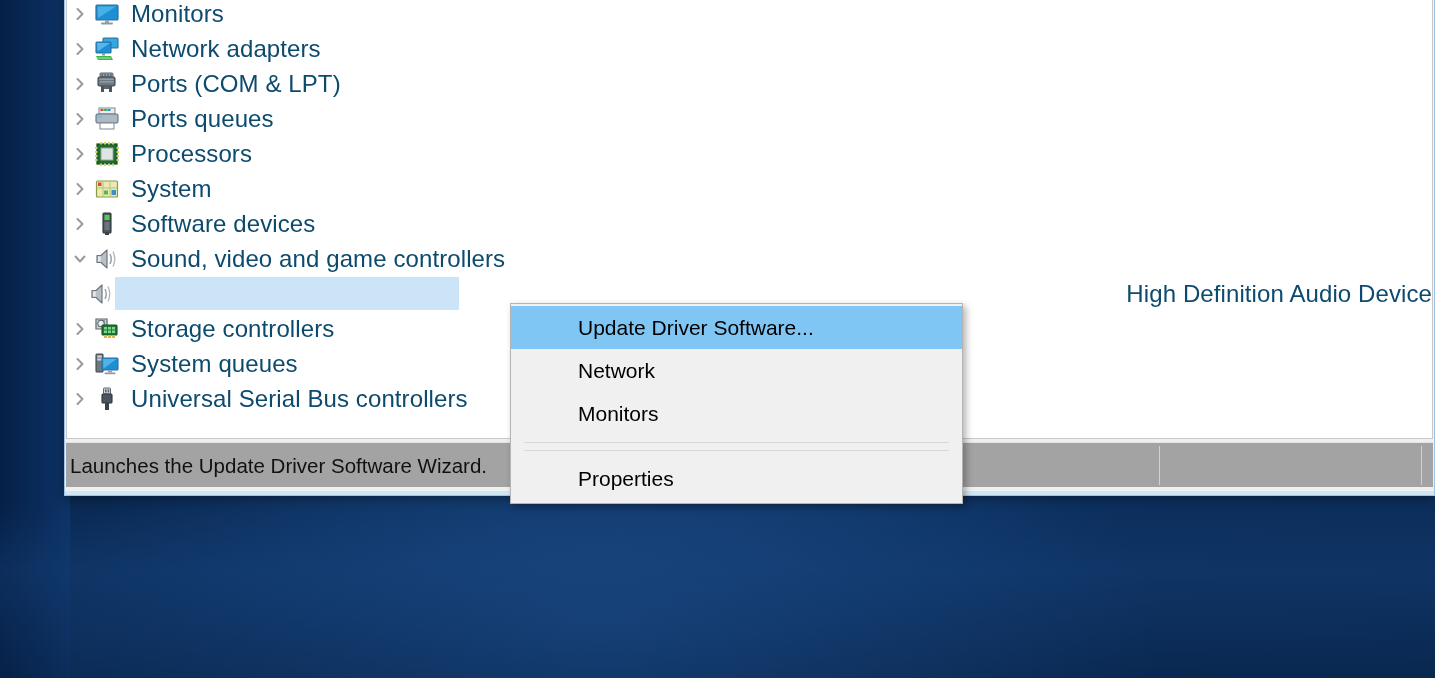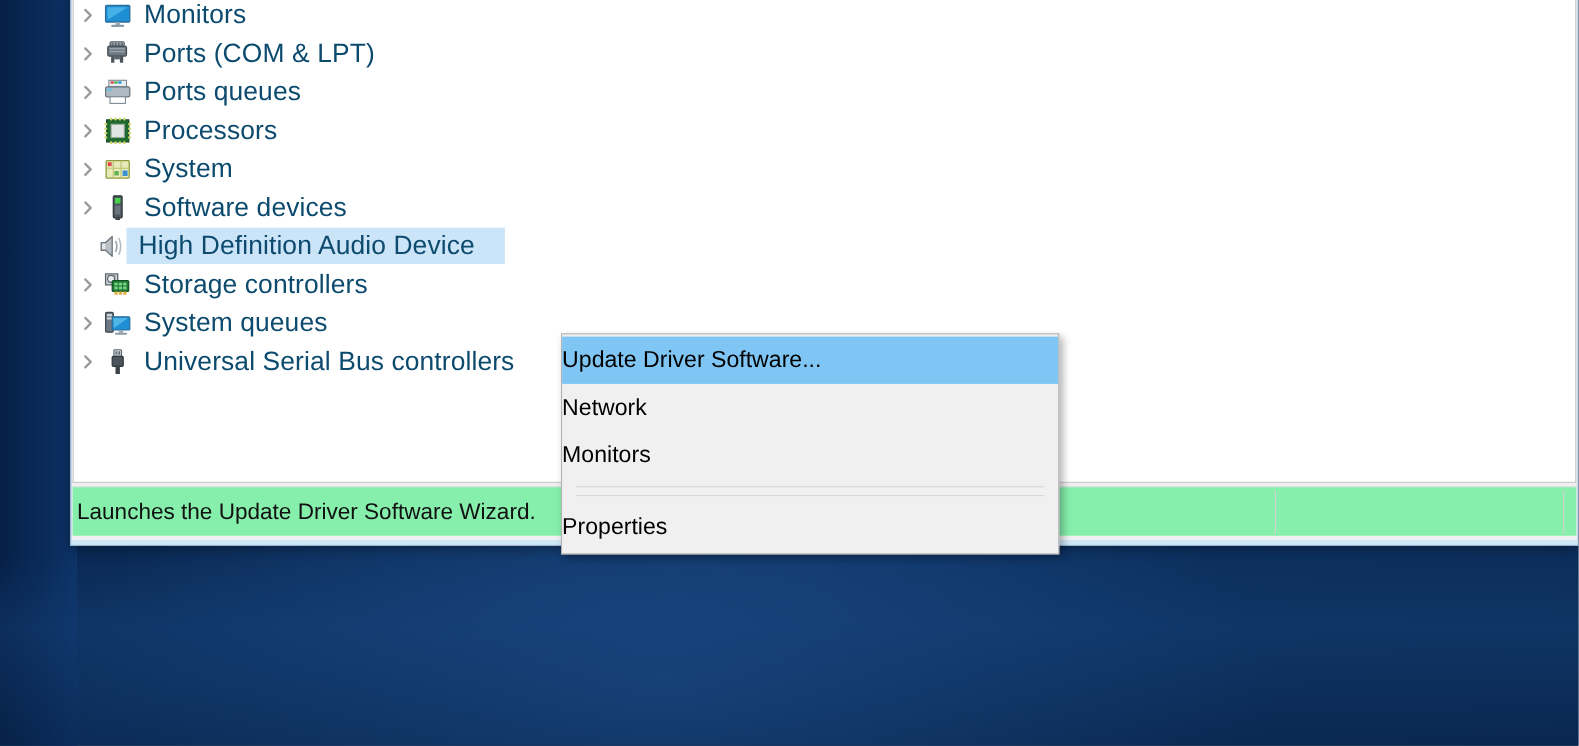--- a/index.html
+++ b/index.html
@@ -72,40 +72,40 @@
     display: flex; align-items: center; justify-content: center;
     flex: 0 0 28px;
     margin-right: 10px;
   }
   .tree-label {
     font-size: 24px;
     color: #0c4a6e;
     letter-spacing: 0.1px;
     line-height: 1;
   }
-  .tree-row.indent { padding-left: 21px; }
+  .tree-row.indent { padding-left: 21px; justify-content: space-between; }
   .tree-row.selected .sel-bg {
     position: absolute;
     left: 48px;
     top: 1px;
     height: 33px;
     width: 344px;
     background: #cce4f7;
     z-index: 0;
   }
   .tree-row.selected .tree-icon,
   .tree-row.selected .tree-label { position: relative; z-index: 1; }
 
   
   #status-bar {
     position: absolute;
     left: 1px; right: 1px;
     top: 450px;
     height: 45px;
-    background: #86efac;
+    background: #a3a3a3;
     border-top: 1px solid #e3e3e3;
   }
   #status-bar .pane-sep {
     position: absolute;
     top: 3px; bottom: 2px;
     width: 1px;
     background: #d2d2d2;
   }
   #status-text {
     position: absolute;
@@ -130,20 +130,21 @@
     background: #f0f0f0;
     border: 1px solid #b4b4b4;
     box-shadow: 3px 3px 7px rgba(0,0,0,0.30);
     padding: 2px 0 3px 0;
     z-index: 40;
   }
   .menu-item {
     height: 43px;
     display: flex;
     align-items: center;
+    padding-left: 67px;
     font-size: 21px;
     color: #000;
     white-space: nowrap;
   }
   .menu-item.highlight {
     background: #7fc6f4;
   }
   .menu-item.bold { font-weight: normal; }
   .menu-sep {
     height: 1px;
@@ -171,20 +172,38 @@
           </span>
           <span class="tree-icon">
             <svg width="26" height="26" viewBox="0 0 26 26">
               <rect x="2" y="4" width="22" height="15" rx="1" fill="#1e8fd5" stroke="#2a6f9e" stroke-width="1.2"></rect>
            <path d="M3.5 5.5 L22 5.5 L4 17 Z" fill="#5ec2f0" opacity=".65"></path>
            <rect x="11" y="19" width="4" height="3" fill="#98a7b3"></rect>
            <rect x="7" y="21.5" width="12" height="2" rx="1" fill="#8c9aa6"></rect>
             </svg>
           </span>
           <span class="tree-label">Monitors</span>
+        </div>
+        <div class="tree-row">
+          <span class="tree-chevron">
+            <svg width="16" height="16" viewBox="0 0 16 16">
+              <path d="M5.5 3 L10.5 8 L5.5 13" fill="none" stroke="#9a9a9a" stroke-width="2" stroke-linecap="round" stroke-linejoin="round"></path>
+            </svg>
+          </span>
+          <span class="tree-icon">
+            <svg width="26" height="26" viewBox="0 0 26 26">
+              <rect x="9" y="2" width="15" height="10" rx="1" fill="#36a6e0" stroke="#2a6f9e" stroke-width="1.1"></rect>
+           <rect x="2" y="6" width="15" height="11" rx="1" fill="#1e8fd5" stroke="#2a6f9e" stroke-width="1.1"></rect>
+           <path d="M3 7 L16 7 L3.5 15.5 Z" fill="#7fd0f5" opacity=".6"></path>
+           <rect x="8" y="17" width="3" height="2.5" fill="#8c9aa6"></rect>
+           <path d="M2 20 L17 20 L19 24 L4 24 Z" fill="#3cb54a"></path>
+           <path d="M3 21 L16.4 21 L17.6 23 L4.2 23 Z" fill="#6ed077"></path>
+            </svg>
+          </span>
+          <span class="tree-label">Network adapters</span>
         </div>
         <div class="tree-row">
           <span class="tree-chevron">
             <svg width="16" height="16" viewBox="0 0 16 16">
               <path d="M5.5 3 L10.5 8 L5.5 13" fill="none" stroke="#9a9a9a" stroke-width="2" stroke-linecap="round" stroke-linejoin="round"></path>
             </svg>
           </span>
           <span class="tree-icon">
             <svg width="26" height="26" viewBox="0 0 26 26">
               <rect x="6" y="2" width="13" height="4" rx="1" fill="#9aa3ab" stroke="#5a6670" stroke-width="1"></rect>
@@ -281,20 +300,36 @@
           <span class="tree-icon">
             <svg width="26" height="26" viewBox="0 0 26 26">
               <rect x="9" y="2" width="8" height="20" rx="1" fill="#4c555d" stroke="#2e353b" stroke-width="1.1"></rect>
            <rect x="10.5" y="4" width="5" height="5" fill="#4ad24a"></rect>
            <rect x="10.5" y="11" width="5" height="8" fill="#6b757d"></rect>
            <rect x="11" y="22" width="4" height="2" fill="#3a4248"></rect>
             </svg>
           </span>
           <span class="tree-label">Software devices</span>
         </div>
+        <div class="tree-row">
+          <span class="tree-chevron">
+            <svg width="16" height="16" viewBox="0 0 16 16">
+              <path d="M3.5 5.5 L8 10.5 L12.5 5.5" fill="none" stroke="#9a9a9a" stroke-width="2" stroke-linecap="round" stroke-linejoin="round"></path>
+            </svg>
+          </span>
+          <span class="tree-icon">
+            <svg width="26" height="26" viewBox="0 0 26 26">
+              <path d="M3 9.5 L7 9.5 L13 4 L13 22 L7 16.5 L3 16.5 Z" fill="#b9bfc5" stroke="#6f777e" stroke-width="1.2" stroke-linejoin="round"></path>
+           <path d="M4 10.5 L6.7 10.5 L6.7 15.5 L4 15.5 Z" fill="#e6e9ec"></path>
+           <path d="M16 8 Q18.5 13 16 18" stroke="#9aa2a9" stroke-width="1.5" fill="none"></path>
+           <path d="M19 5.5 Q22.5 13 19 20.5" stroke="#b3bac0" stroke-width="1.4" fill="none"></path>
+            </svg>
+          </span>
+          <span class="tree-label">Sound, video and game controllers</span>
+        </div>
         <div class="tree-row indent selected">
           <div class="sel-bg"></div>
           <span class="tree-icon">
             <svg width="26" height="26" viewBox="0 0 26 26">
               <path d="M3 9.5 L7 9.5 L13 4 L13 22 L7 16.5 L3 16.5 Z" fill="#b9bfc5" stroke="#6f777e" stroke-width="1.2" stroke-linejoin="round"></path>
            <path d="M4 10.5 L6.7 10.5 L6.7 15.5 L4 15.5 Z" fill="#e6e9ec"></path>
            <path d="M16 8 Q18.5 13 16 18" stroke="#9aa2a9" stroke-width="1.5" fill="none"></path>
            <path d="M19 5.5 Q22.5 13 19 20.5" stroke="#b3bac0" stroke-width="1.4" fill="none"></path>
             </svg>
           </span>

